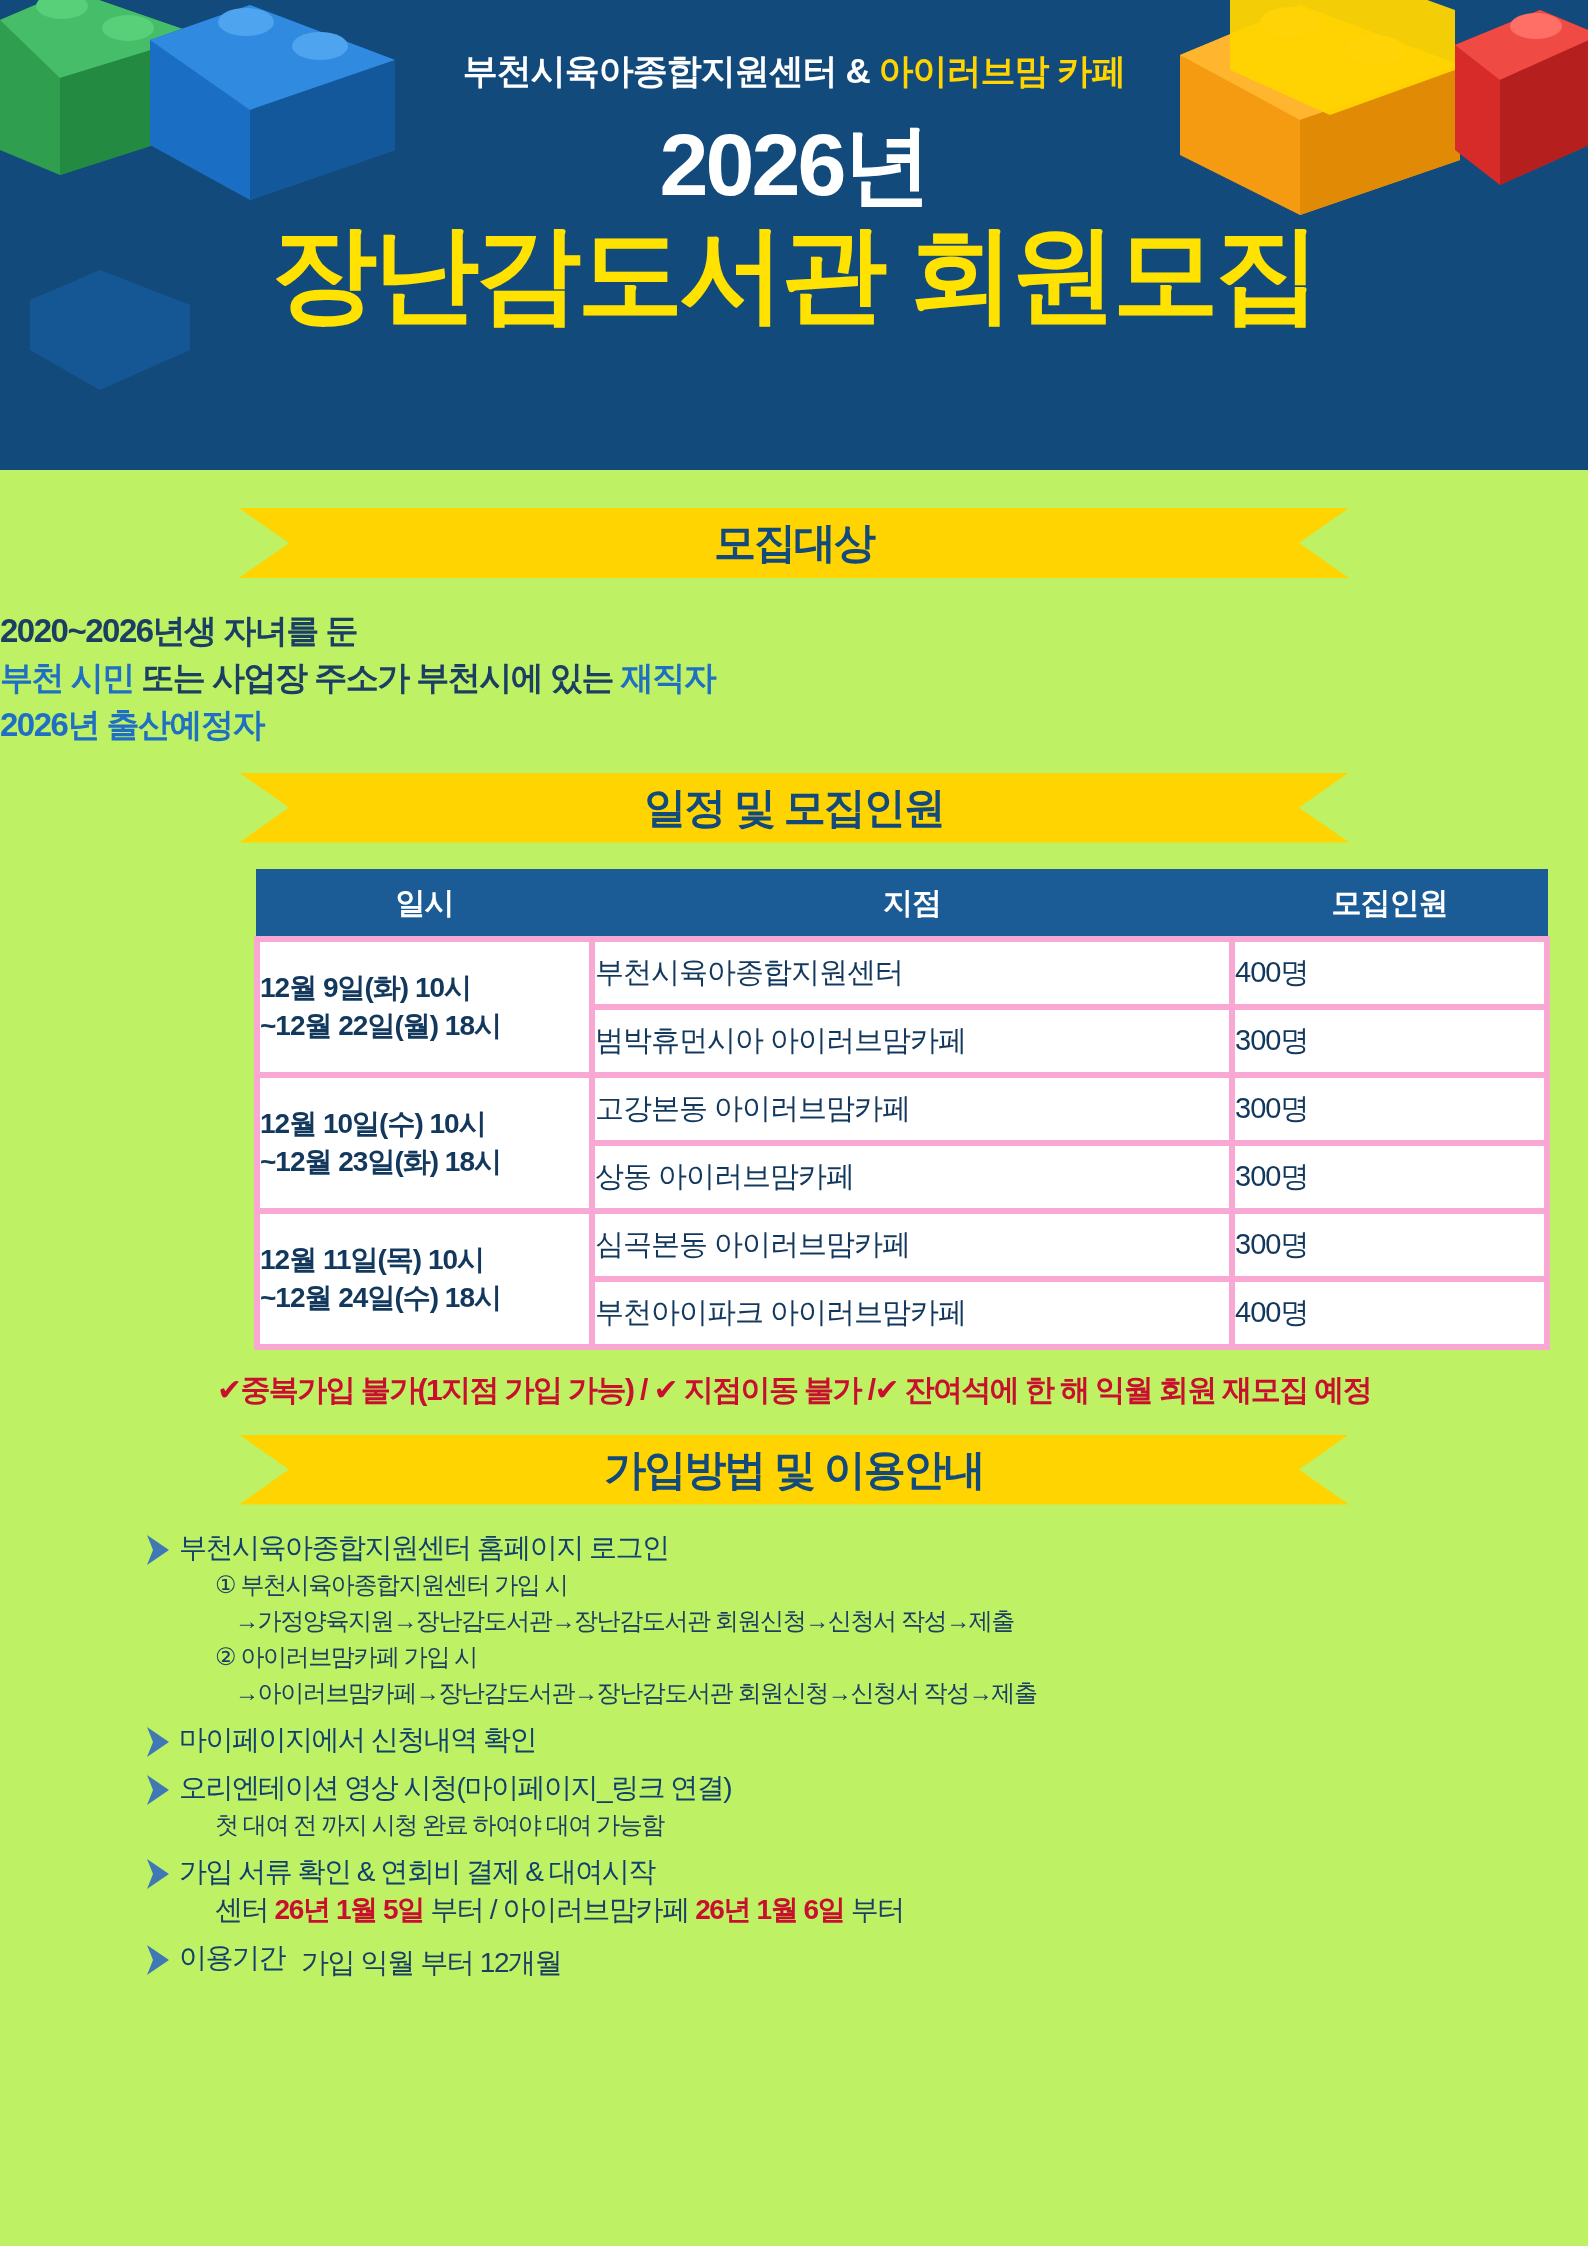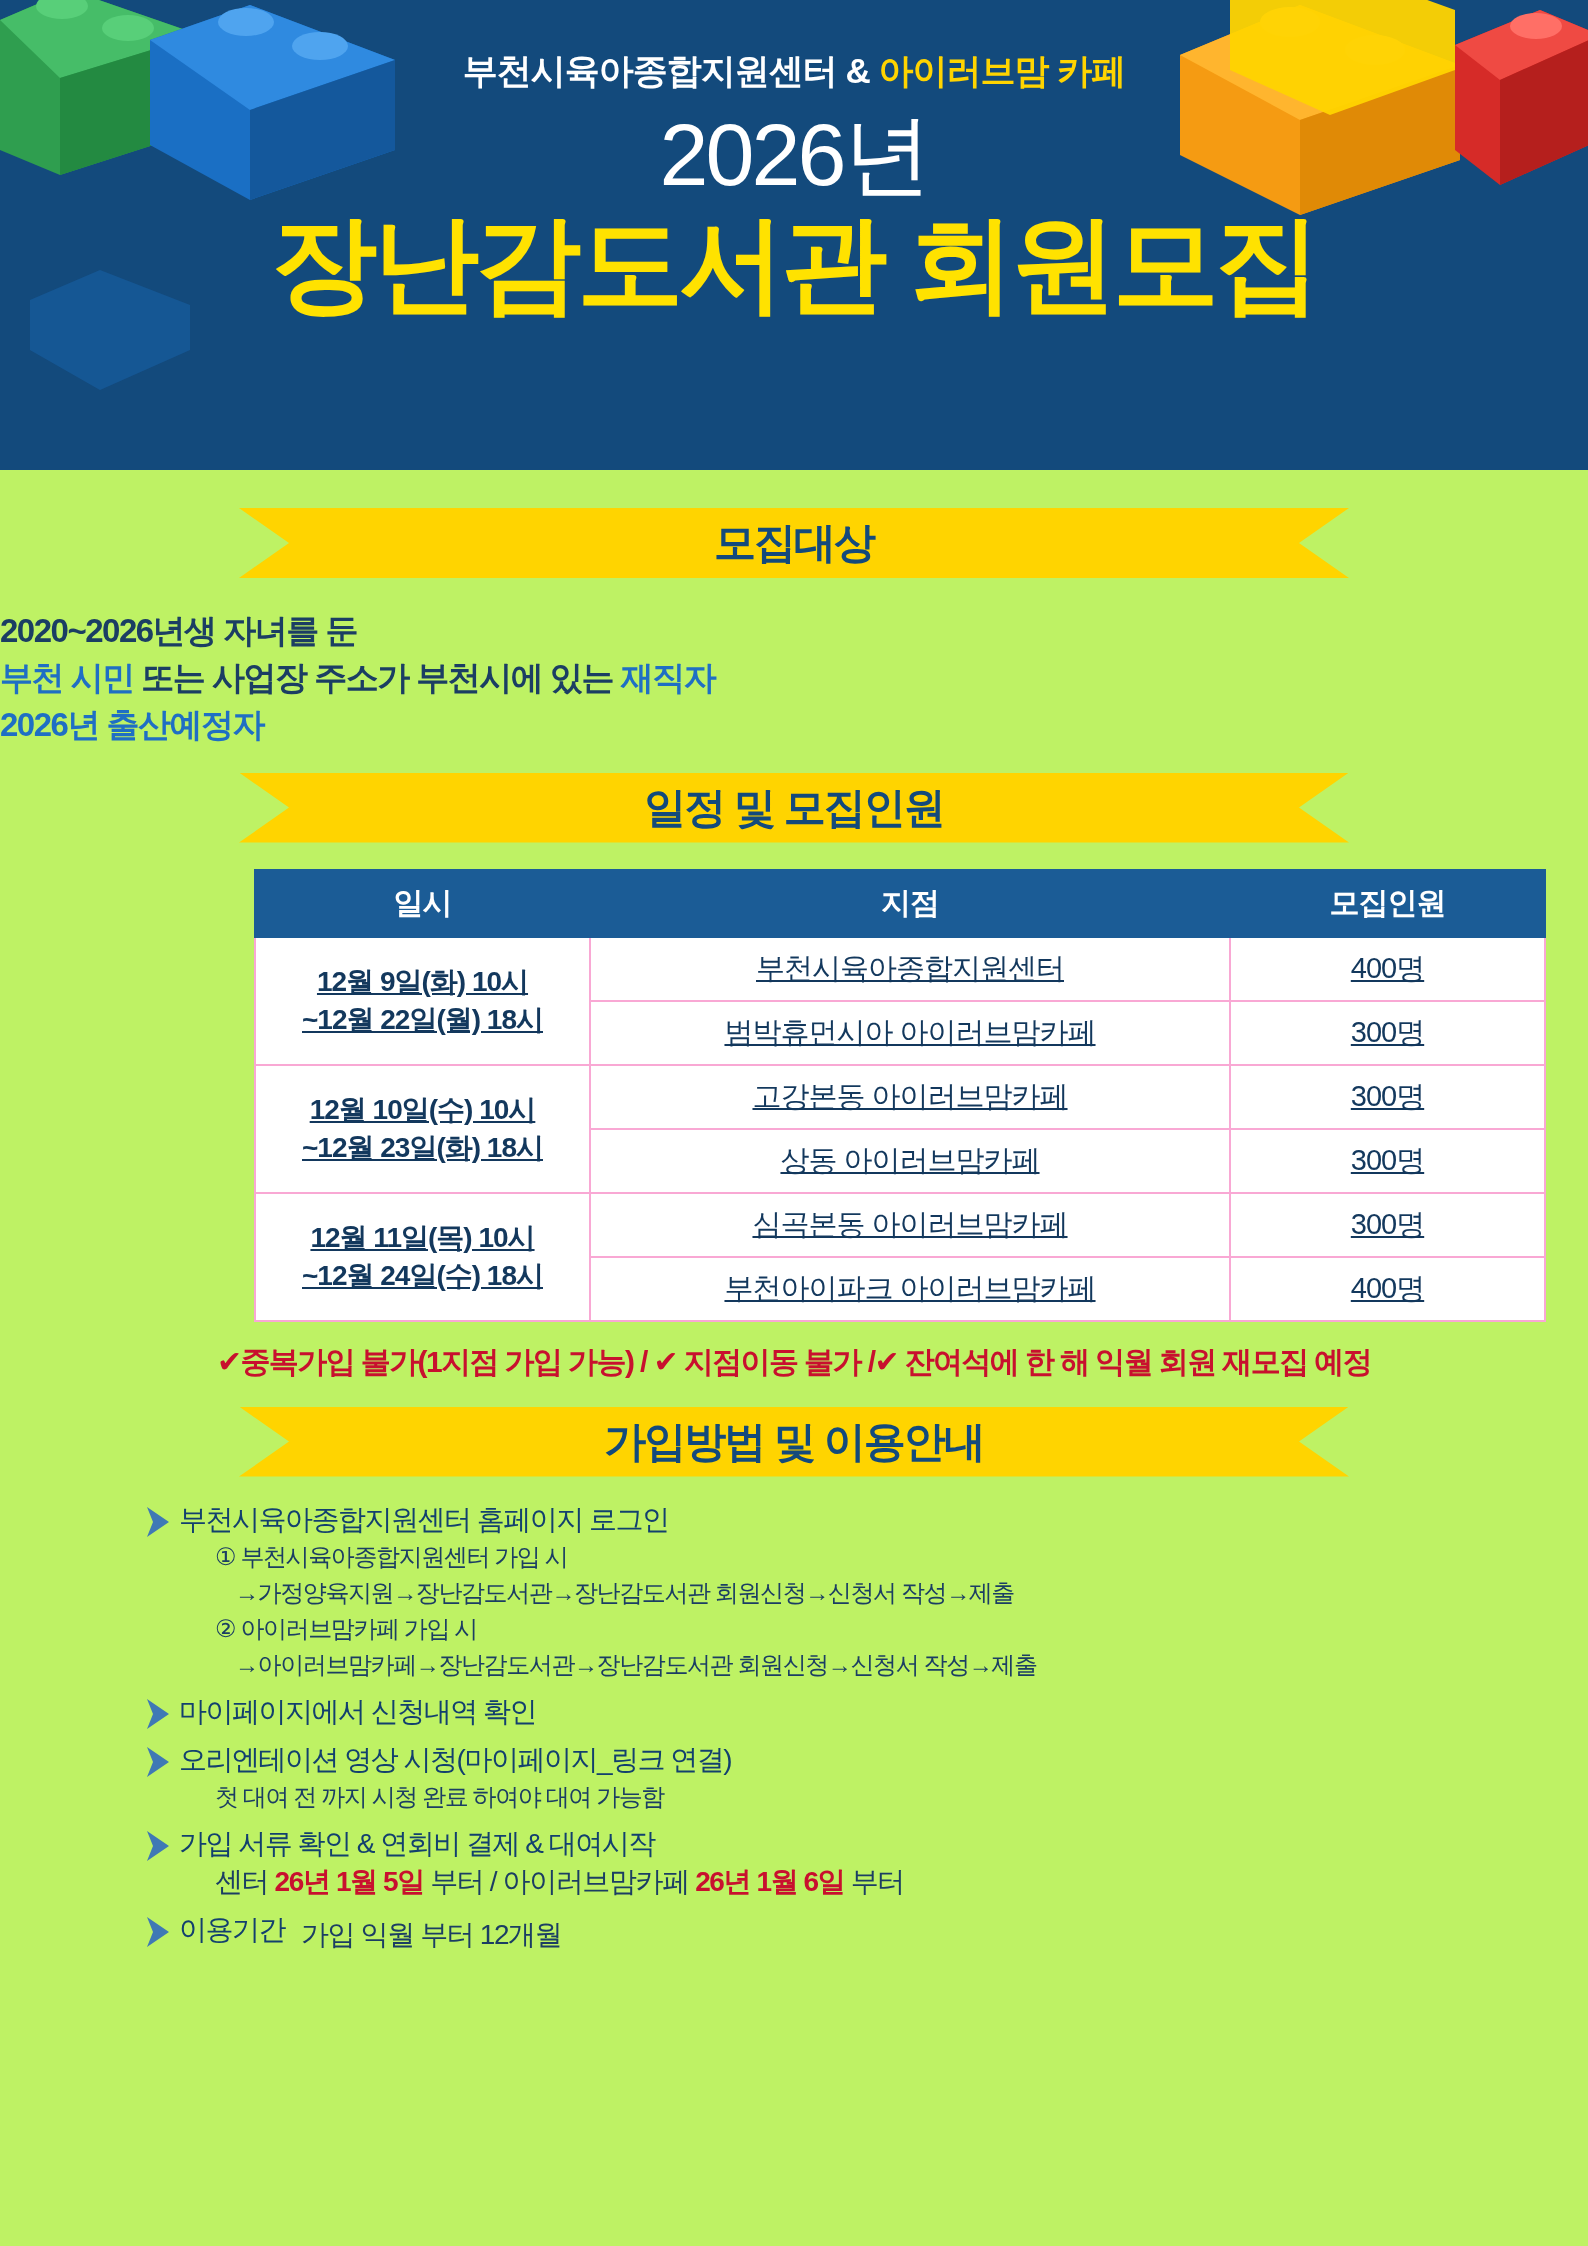--- a/index.html
+++ b/index.html
@@ -38,23 +38,23 @@
     padding-top: 48px;
   }
   .subtitle {
     font-size: 35px;
     font-weight: bold;
     letter-spacing: -1px;
     color: #ffffff;
   }
   .subtitle .accent { color: #ffd400; }
   .title-year {
-    margin-top: 14px;
+    margin-top: 24px;
     font-size: 88px;
-    font-weight: normal;
+    font-weight: bold;
     color: #ffffff;
     letter-spacing: -3px;
     line-height: 1.05;
   }
   .title-main {
     margin-top: 4px;
     font-size: 106px;
     font-weight: bold;
     color: #ffe200;
     letter-spacing: -4px;
@@ -112,28 +112,27 @@
   table.schedule th {
     background: #1b5c96;
     color: #ffffff;
     font-size: 30px;
     font-weight: bold;
     letter-spacing: -1px;
     padding: 12px 0;
     border: 2px solid #1b5c96;
   }
   table.schedule td {
-    border: 2px solid #f9a8d4;
-    text-align: center;
+    border: 6px solid #f9a8d4;
+    text-align: left;
     font-size: 29px;
     letter-spacing: -1px;
     color: #13385d;
     padding: 11px 0;
     background: #ffffff;
-    text-decoration: underline;
   }
   table.schedule td.date {
     font-weight: bold;
     font-size: 28px;
     line-height: 1.35;
     background: #ffffff;
   }
   .col-date { width: 335px; }
   .col-branch { width: 640px; }
   .col-count { width: 315px; }

